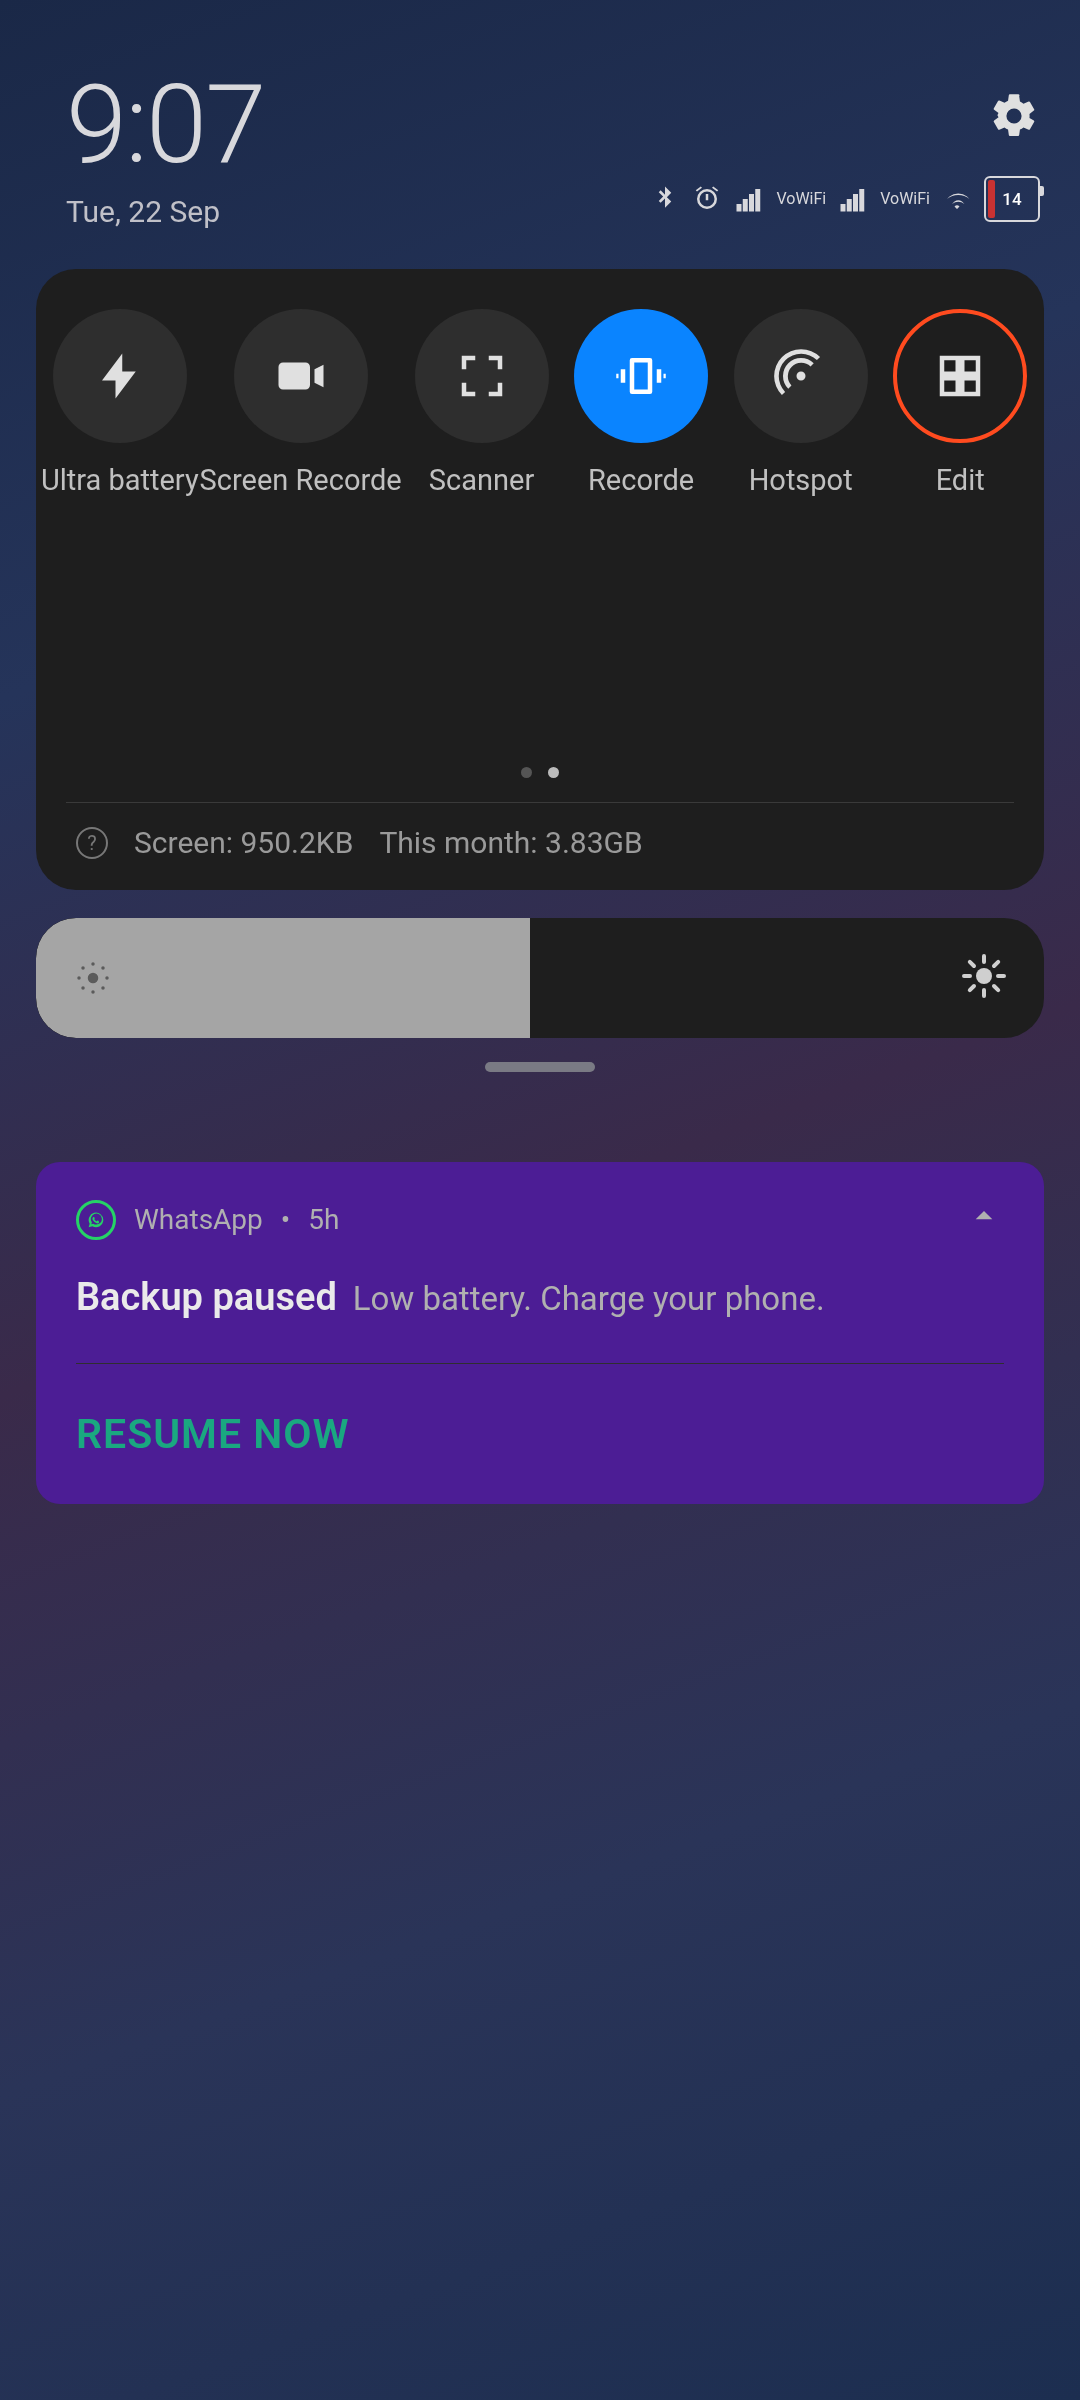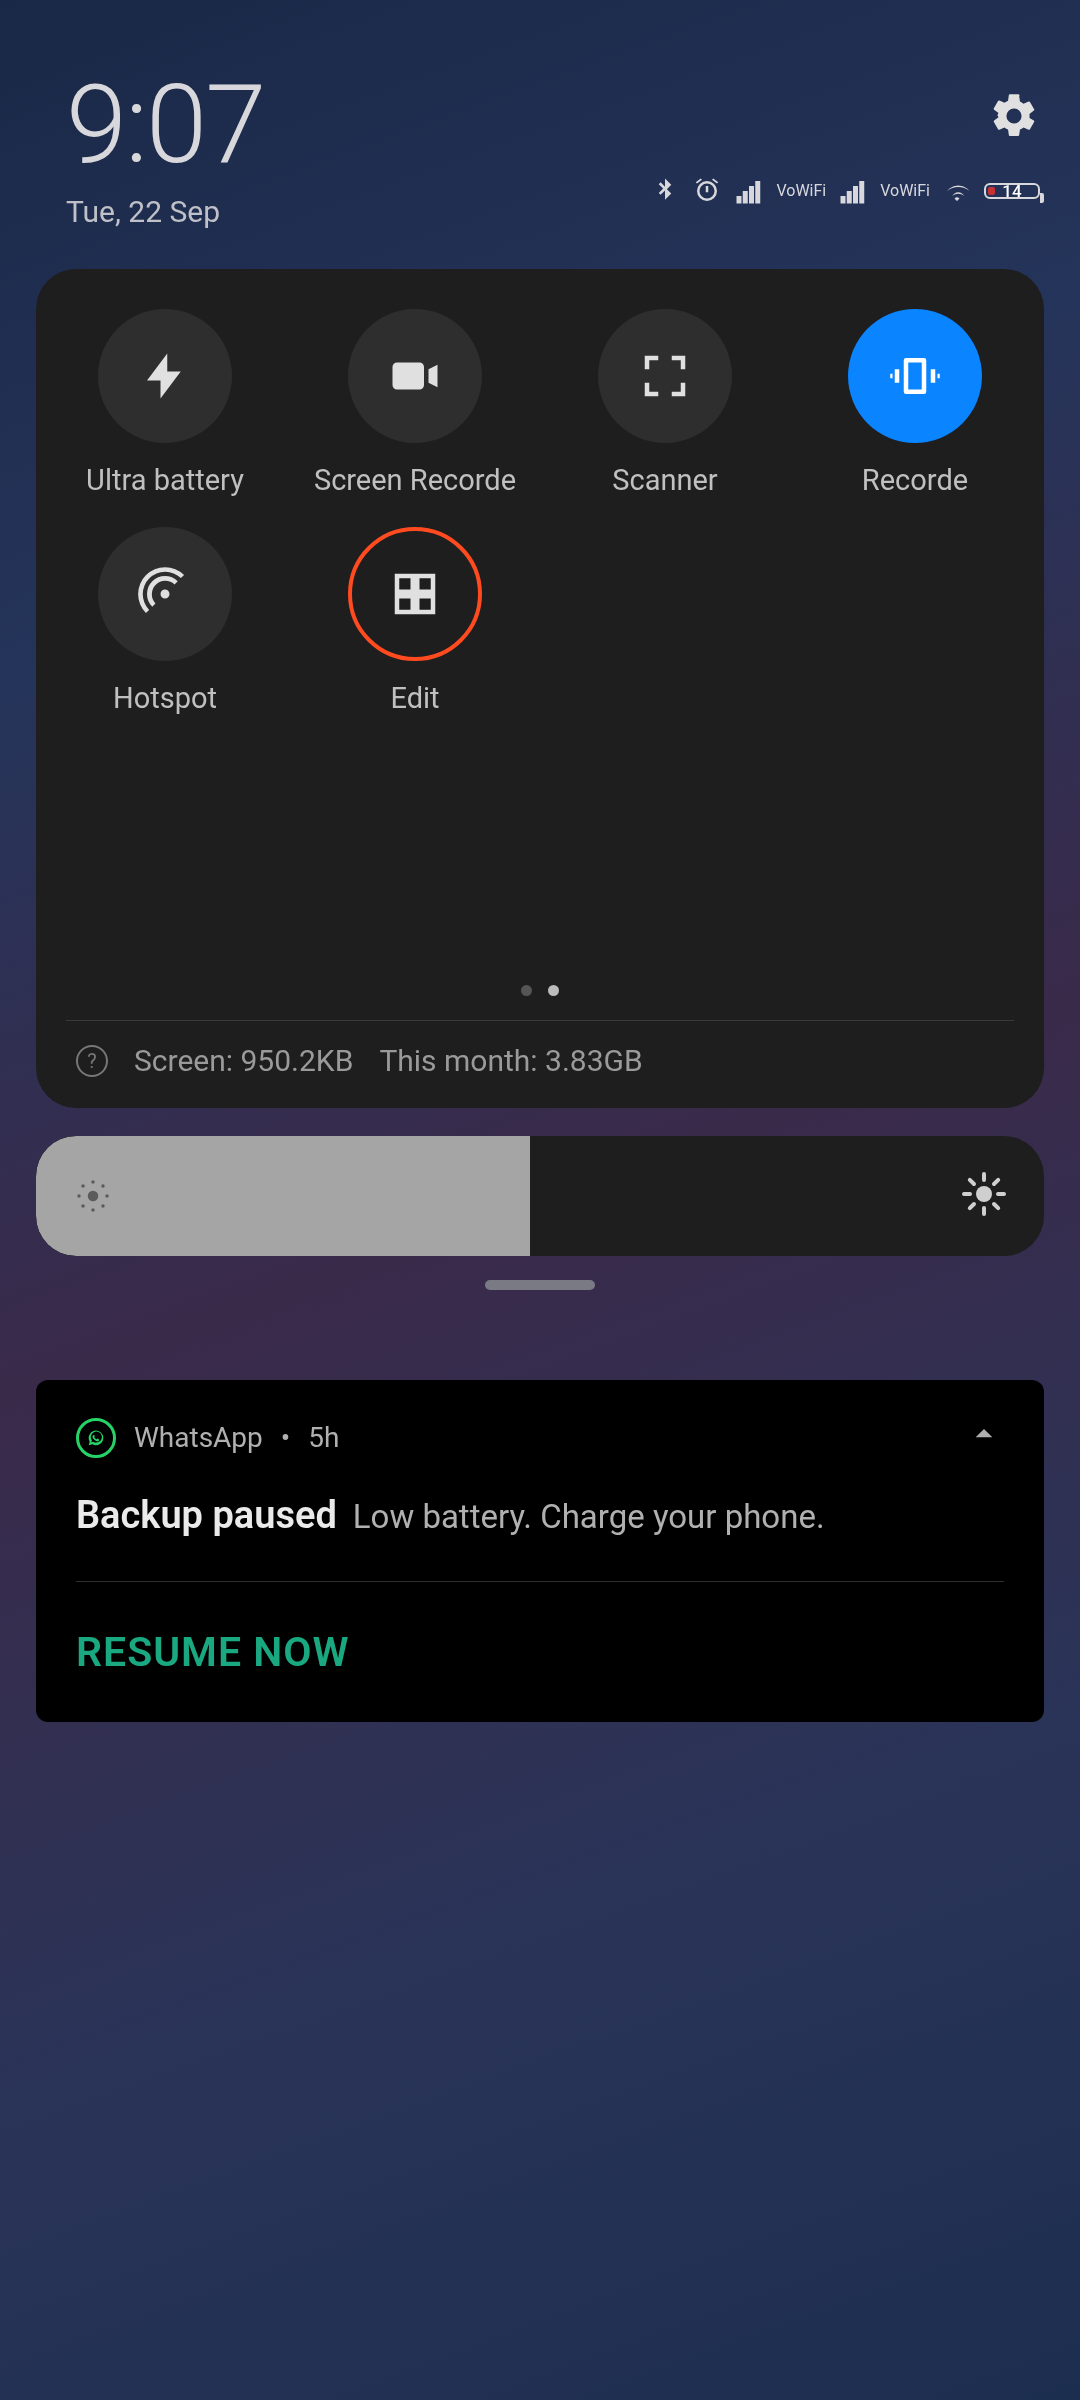--- a/index.html
+++ b/index.html
@@ -28,39 +28,39 @@
   }
   .gear-icon svg { width: 52px; height: 52px; fill: #e0e0e0; }
   .status-icons {
     display: flex;
     align-items: center;
     gap: 12px;
   }
   .status-icons svg { width: 30px; height: 30px; fill: #d8d8dc; }
   .status-stack { display: flex; flex-direction: row; align-items: center; line-height: 1; font-size: 16px; color: #d8d8dc; }
   .battery {
-    width: 56px; height: 16px; border: 2px solid #d8d8dc; border-radius: 6px;
+    width: 56px; height: 46px; border: 2px solid #d8d8dc; border-radius: 6px;
     position: relative; display: flex; align-items: center; padding: 2px;
   }
   .battery::after {
     content: ''; position: absolute; right: -6px; top: 8px; width: 4px; height: 10px;
     background: #d8d8dc; border-radius: 0 2px 2px 0;
   }
   .battery-fill { background: #c83232; width: 14%; height: 100%; border-radius: 2px; }
   .battery-text { position: absolute; left: 50%; transform: translateX(-50%); font-size: 17px; color: #fff; font-weight: 500; }
 
   .qs-panel {
     margin: 20px 36px 0 36px;
     background: #1e1e1e;
     border-radius: 40px;
     padding: 40px 0 24px 0;
   }
   .qs-grid {
     display: grid;
-    grid-template-columns: repeat(4, 1fr);
+    grid-template-columns: repeat(6, 1fr);
     gap: 30px 0;
     padding: 0 4px;
   }
   .qs-tile {
     display: flex;
     flex-direction: column;
     align-items: center;
     gap: 20px;
   }
   .qs-circle {
@@ -109,22 +109,22 @@
   }
   .brightness-sun svg { width: 48px; height: 48px; fill: #cfcfcf; }
 
   .handle {
     width: 110px; height: 10px; background: #7a7a84; border-radius: 5px;
     margin: 24px auto 0 auto;
   }
 
   .notif {
     margin: 90px 36px 0 36px;
-    background: #000000;
-    border-radius: 12px;
+    background: #4c1d95;
+    border-radius: 24px;
     padding: 34px 40px 46px 40px;
   }
   .notif-head {
     display: flex; align-items: center; gap: 18px; font-size: 28px; color: #b0b0b0;
   }
   .notif-head .app-icon {
     width: 40px; height: 40px; border-radius: 50%;
     border: 3px solid #25d366; display: flex; align-items: center; justify-content: center;
   }
   .notif-head .app-icon svg { width: 22px; height: 22px; fill: #25d366; }

